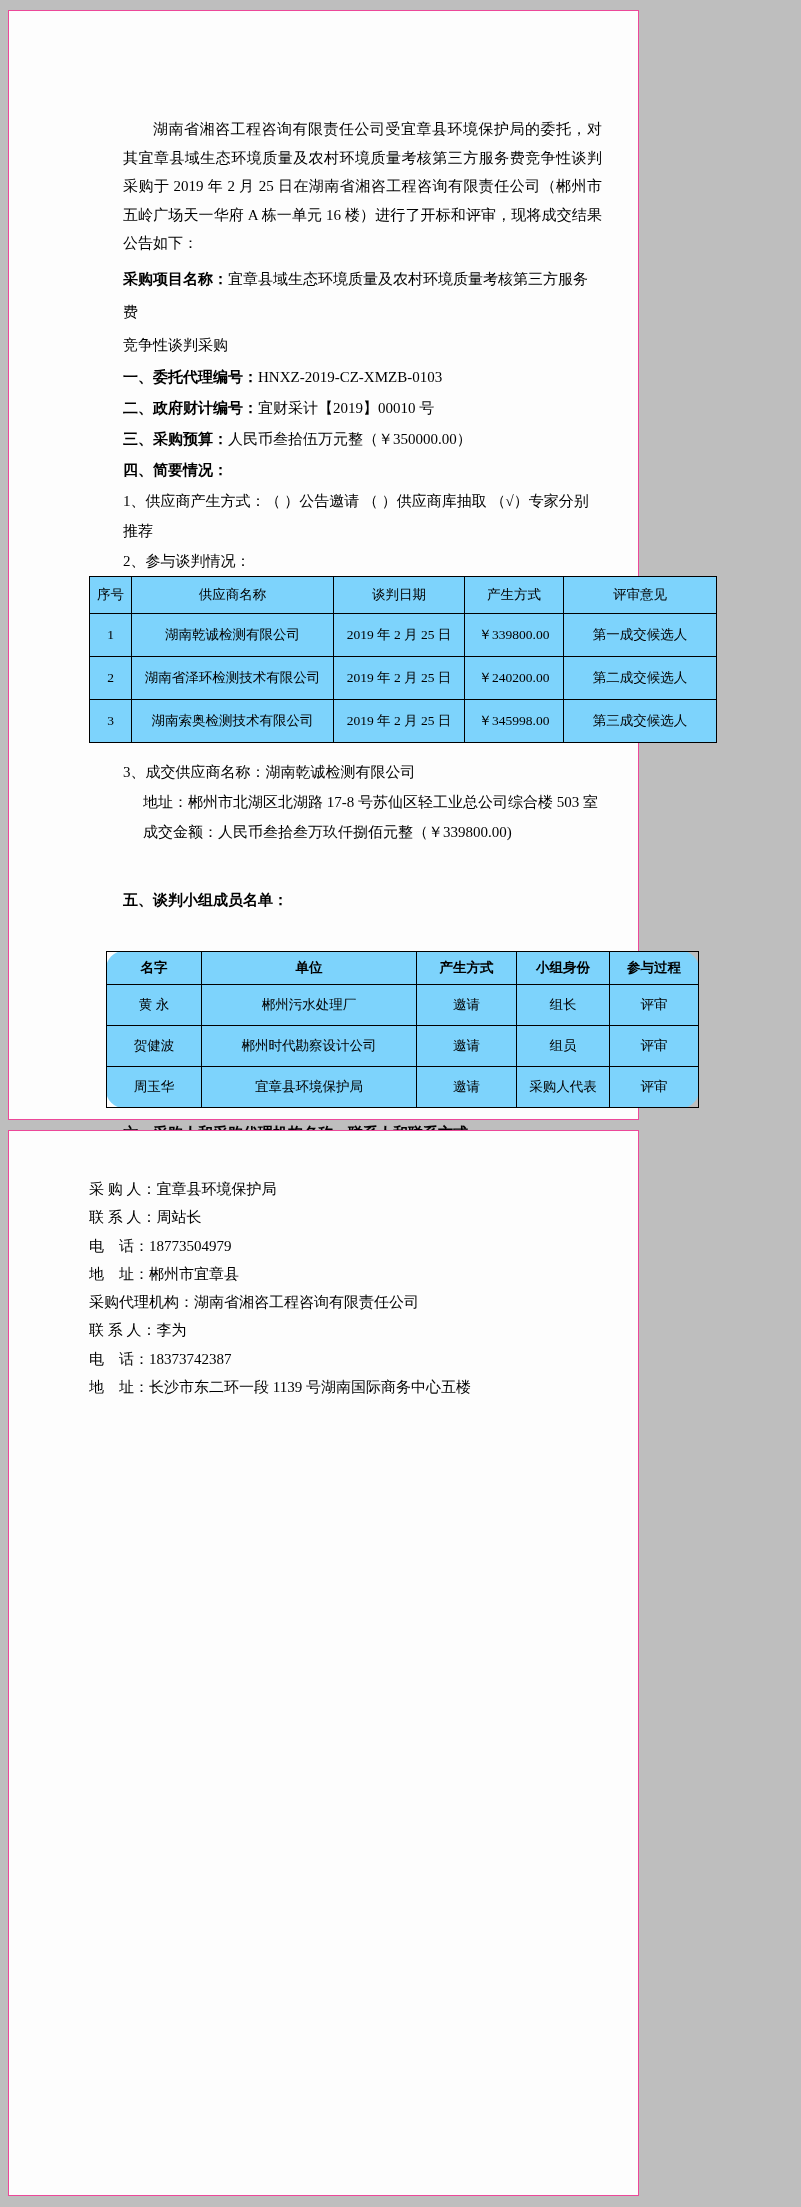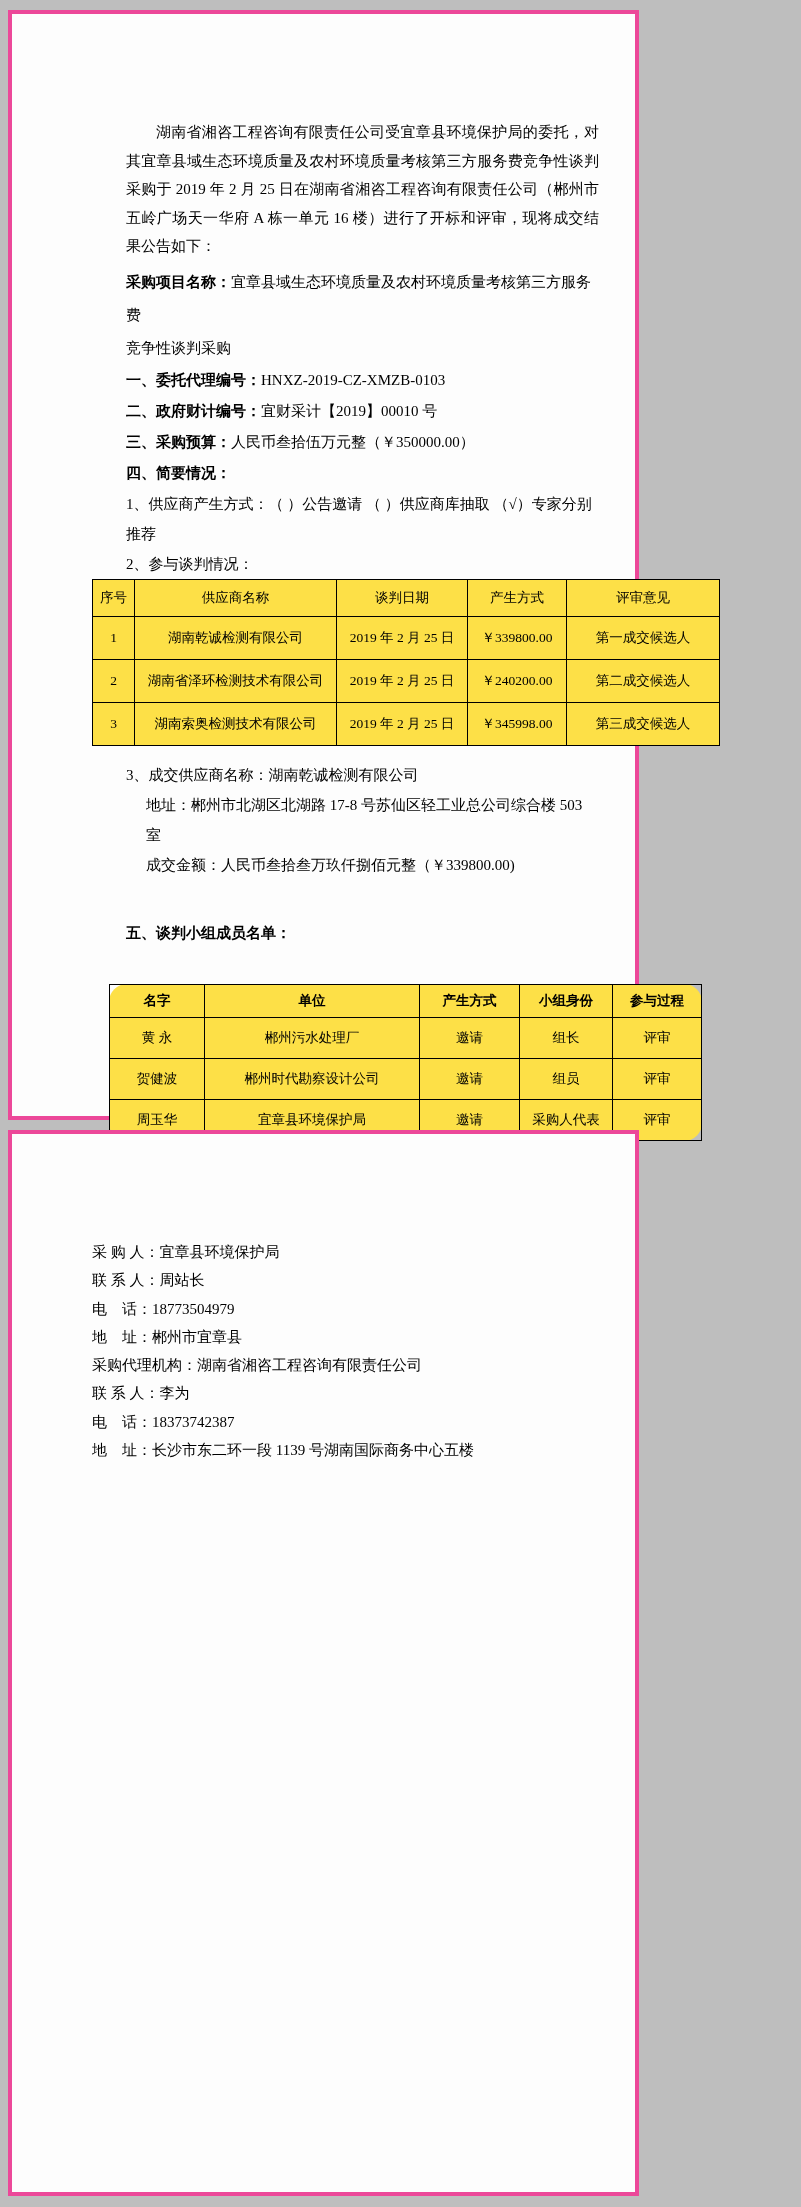--- a/index.html
+++ b/index.html
@@ -9,43 +9,43 @@
     background: #bebebe;
     position: relative;
     font-family: "Liberation Serif", "DejaVu Serif", serif;
     color: #000;
   }
   .page {
     position: absolute;
     left: 8px;
     width: 631px;
     background: #fdfdfd;
-    border: 4px solid #ec4899;
+    border: 1px solid #ec4899;
   }
   .page1 { top: 10px; height: 1110px; }
   .page2 { top: 1130px; height: 1066px; }
 
   .content1 { padding: 104px 36px 0 114px; font-size: 15px; }
-  .content2 { padding: 104px 40px 0 80px; font-size: 15px; }
+  .content2 { padding: 44px 40px 0 80px; font-size: 15px; }
 
   .intro { line-height: 28.5px; text-indent: 2em; text-align: justify; }
 
   .project { margin-top: 5px; line-height: 33px; }
   .project-cont { line-height: 33px; }
 
   .item { line-height: 31px; }
   .sub { line-height: 30px; }
   .b { font-weight: bold; }
 
   table.t {
     border-collapse: collapse;
     table-layout: fixed;
     text-align: center;
     font-size: 13.5px;
-    background: #fde047;
+    background: #7dd3fc;
   }
   table.t th, table.t td {
     border: 1px solid #000;
     padding: 0 2px;
     overflow: hidden;
     white-space: nowrap;
   }
   table.t1 { width: 627px; margin-left: -34px; margin-top: 0px; }
   table.t1 th { height: 37px; font-weight: normal; }
   table.t1 td { height: 43px; }

